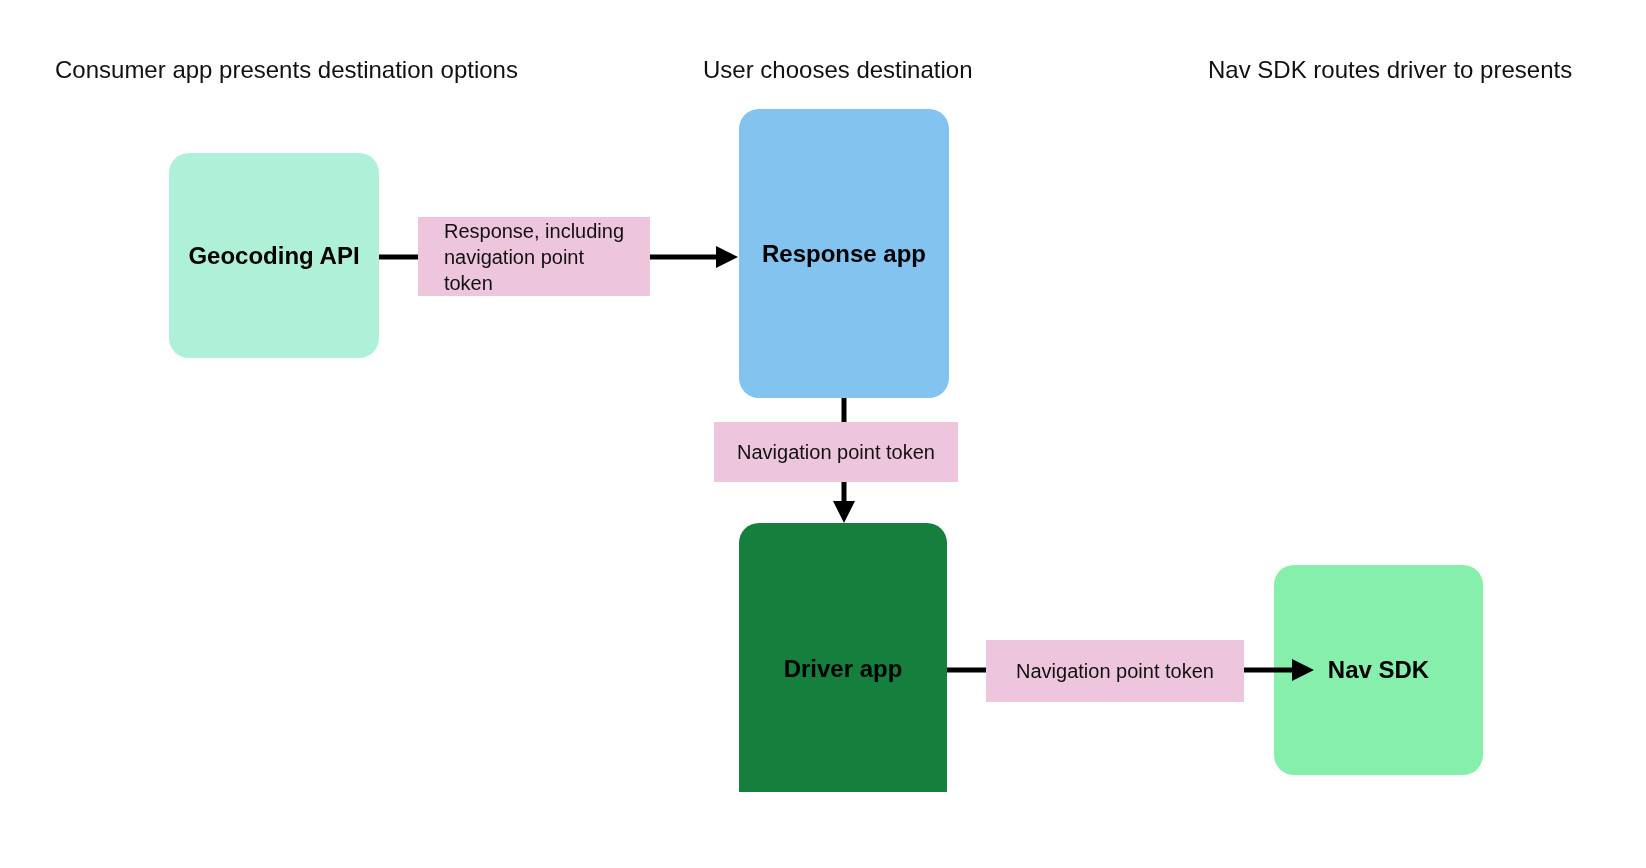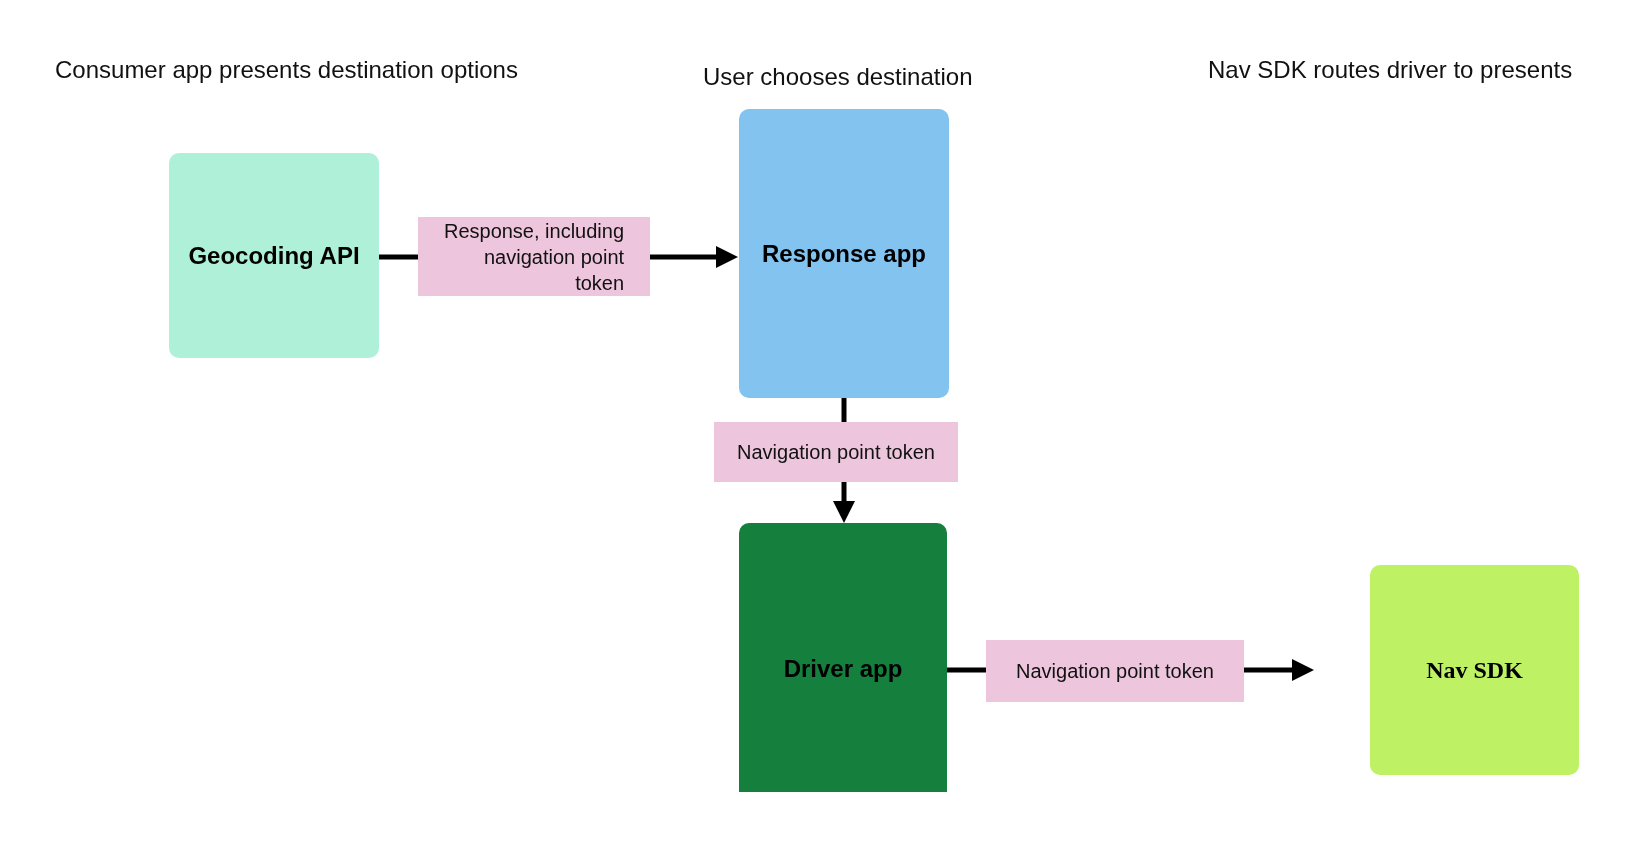--- a/index.html
+++ b/index.html
@@ -17,21 +17,21 @@
   }
   .col-header {
     position: absolute;
     font-size: 24px;
     line-height: 28px;
     color: #111111;
     white-space: nowrap;
   }
   .node {
     position: absolute;
-    border-radius: 10px;
+    border-radius: 20px;
     display: flex;
     align-items: center;
     justify-content: center;
   }
   .node .node-label {
     font-size: 24px;
     font-weight: 700;
     color: #000000;
     text-align: center;
   }
@@ -49,46 +49,46 @@
     fill: #000000;
   }
   .edge-label {
     position: absolute;
     display: flex;
     align-items: center;
     justify-content: center;
     font-size: 20px;
     line-height: 26px;
     color: #111111;
-    text-align: right;
+    text-align: left;
     white-space: pre-line;
   }
 </style>
 </head>
 <body>
 
 <div class="canvas">
 
   <div class="col-header" style="left:55px; top:56px;">Consumer app presents destination options</div>
-  <div class="col-header" style="left:703px; top:56px;margin-top:7px;">User chooses destination</div>
+  <div class="col-header" style="left:703px; top:56px;">User chooses destination</div>
   <div class="col-header" style="left:1208px; top:56px;">Nav SDK routes driver to presents</div>
 
   <div class="node" style="left: 169px; top: 153px; width: 210px; height: 205px; background-color: rgb(174, 240, 216);">
     <span class="node-label">Geocoding API</span>
   </div>
 
   <div class="node" style="left: 739px; top: 109px; width: 210px; height: 289px; background-color: rgb(130, 195, 240);">
     <span class="node-label">Response app</span>
   </div>
 
   <div class="node" style="left: 739px; top: 523px; width: 208px; height: 292px; background-color: #15803d;">
     <span class="node-label">Driver app</span>
   </div>
 
-  <div class="node" style="left: 1370px; top: 565px; width: 209px; height: 210px; background-color: #bef264; font-family: Liberation Serif, serif;">
+  <div class="node" style="left: 1274px; top: 565px; width: 209px; height: 210px; background-color: #86efac;">
     <span class="node-label">Nav SDK</span>
   </div>
 
   <svg class="arrow-layer" width="1646" height="868">
     <g>
       <line x1="379" y1="257" x2="718" y2="257"></line>
       <polygon points="738,257 716,246 716,268"></polygon>
     </g>
     <g>
       <line x1="844" y1="398" x2="844" y2="503"></line>

